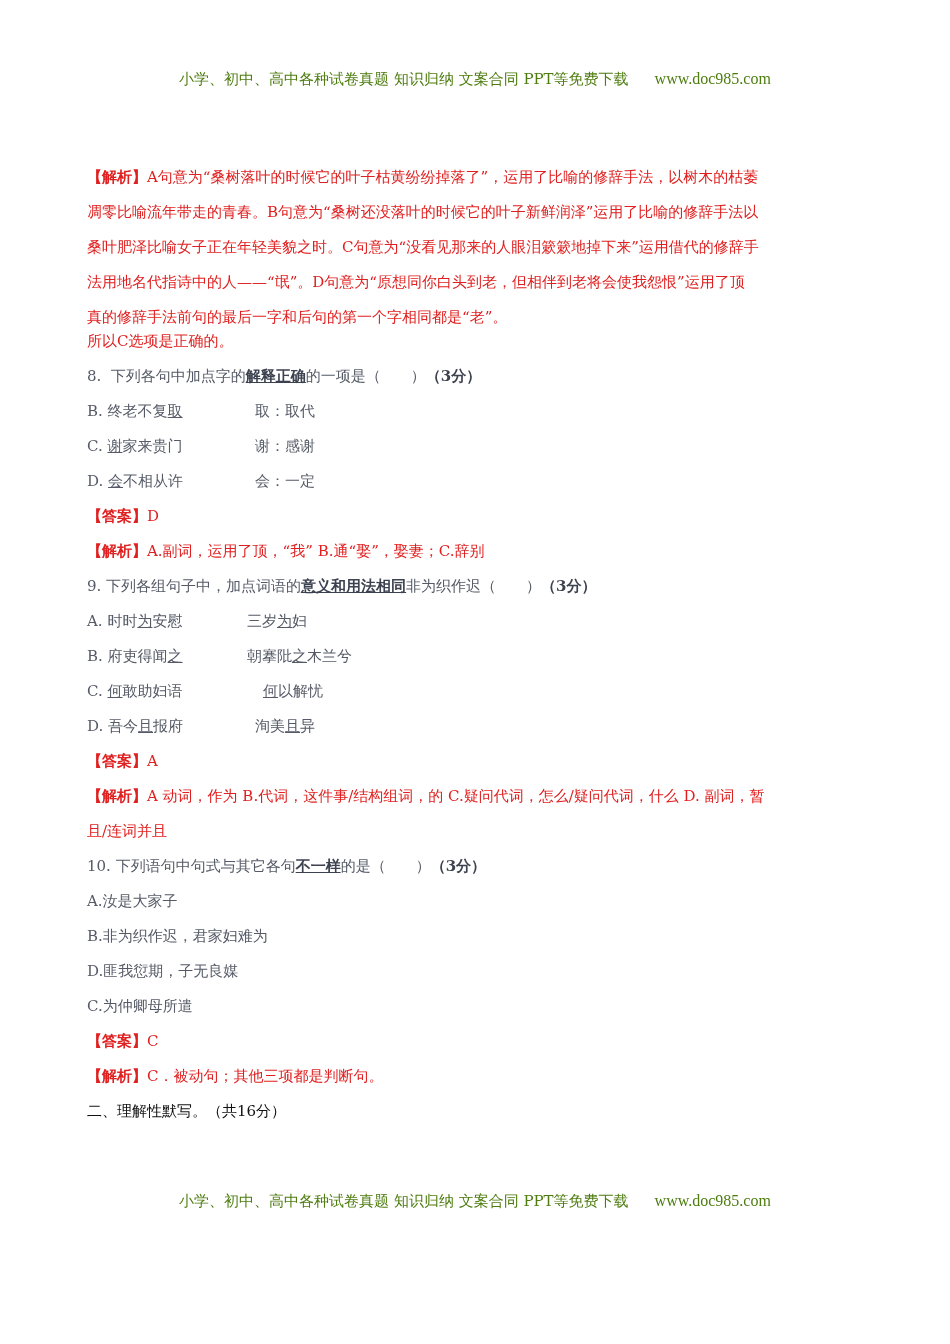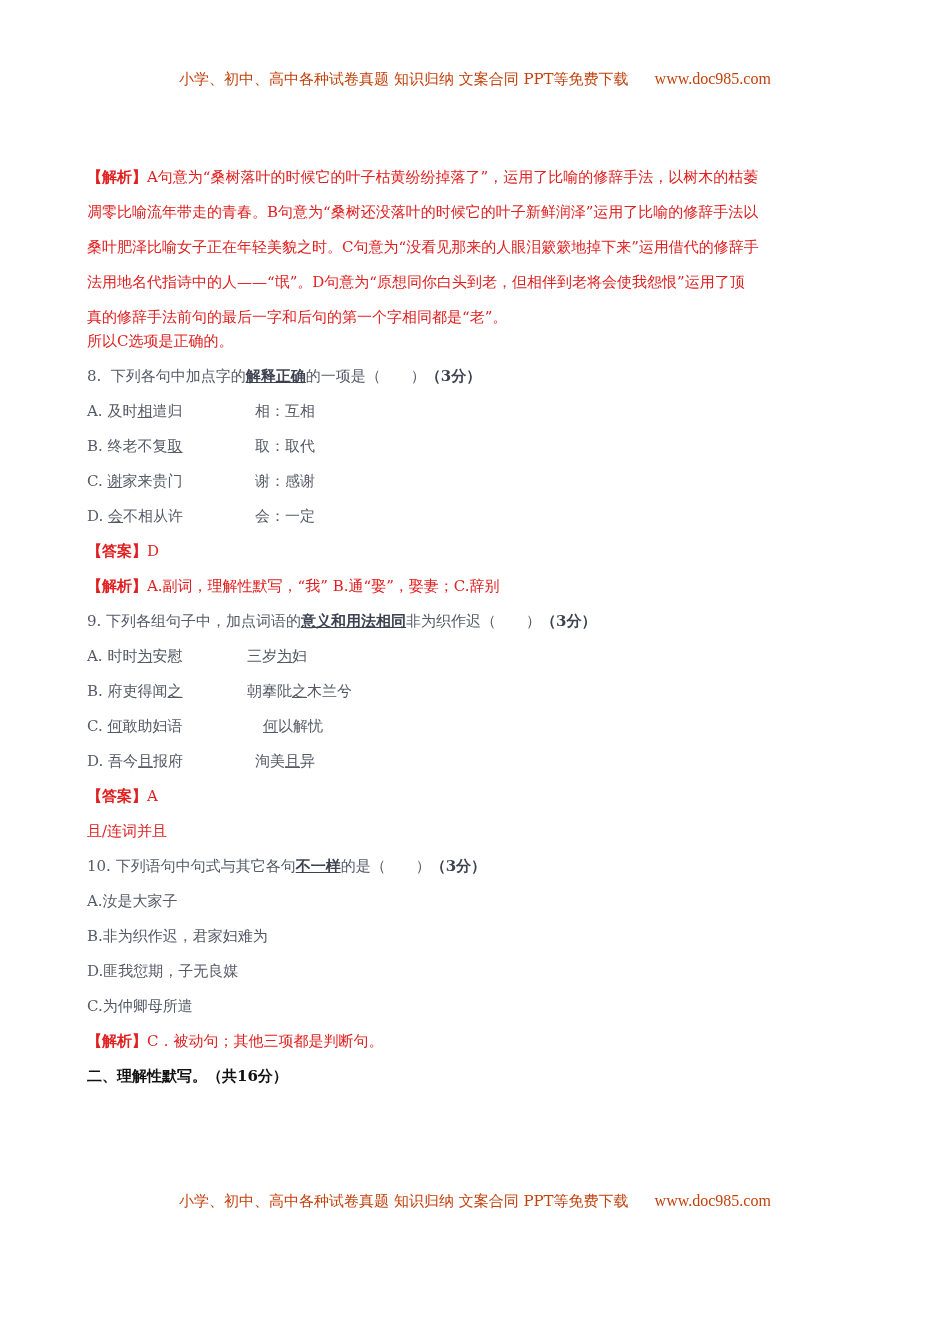--- a/index.html
+++ b/index.html
@@ -1,35 +1,35 @@
 <!DOCTYPE html>
 <html><head>
 <meta charset="utf-8">
 <style>
   html, body { margin: 0; padding: 0; background: #ffffff; }
   body { width: 950px; height: 1344px; position: relative; overflow: hidden;
          font-family: "DejaVu Serif", "Liberation Serif", serif; color: #4a4a4a; }
   .header, .footer { position: absolute; left: 0; width: 950px; text-align: center;
-         font-size: 15px; color: #c2410c; font-family: "DejaVu Serif", "Liberation Serif", serif; }
+         font-size: 15px; color: #4d7c0f; font-family: "DejaVu Serif", "Liberation Serif", serif; }
   .header { top: 70px; }
   .footer { top: 1192px; }
   .hf-url { margin-left: 26px; font-family: "Liberation Serif", serif; font-size: 16px; }
   .content { position: absolute; left: 87px; top: 160px; width: 778px; }
   .line { font-size: 15px; height: 35px; line-height: 24px; white-space: nowrap; }
   .red { color: #e02020; }
   .bracket { font-weight: bold; color: #e02020; }
   .q { color: #555a66; }
   .q .emph { font-weight: bold; text-decoration: underline; color: #3c4250; }
   .q .score { font-weight: bold; color: #3c4250; }
   .ul { text-decoration: underline; }
   .opt { display: inline-block; }
   .optA { width: 168px; }
   .optB { width: 160px; }
   .para { font-size: 15px; line-height: 35px; }
-  .section { font-weight: bold; color: #111; font-size: 15px; }
+  .section { font-weight: normal; color: #111; font-size: 15px; }
 </style>
 </head>
 <body>
 
 <div class="header">
   <span>小学、初中、高中各种试卷真题 知识归纳 文案合同 PPT等免费下载</span><span class="hf-url">www.doc985.com</span>
 </div>
 
 <div class="content">
 
@@ -40,65 +40,68 @@
     <div>法用地名代指诗中的人——“氓”。D句意为“原想同你白头到老，但相伴到老将会使我怨恨”运用了顶</div>
     <div>真的修辞手法前句的最后一字和后句的第一个字相同都是“老”。</div>
   </div>
   <div class="line red" style="margin-top:-6px;">所以C选项是正确的。</div>
 
   <div class="line q">
     <span>8.</span>&nbsp;
     <span>下列各句中加点字的</span><span class="emph">解释正确</span><span>的一项是（　　）</span><span class="score">（3分）</span>
   </div>
   <div class="line q">
-    <span class="opt optA"><span>A.</span>&nbsp;<span>及时</span><span class="ul">相</span><span>遣归</span></span><span>相：互相</span>
-  </div>
-  <div class="line q">
     <span class="opt optA"><span>B.</span>&nbsp;<span>终老不复</span><span class="ul">取</span><span></span></span><span>取：取代</span>
   </div>
   <div class="line q">
     <span class="opt optA"><span>C.</span>&nbsp;<span></span><span class="ul">谢</span><span>家来贵门</span></span><span>谢：感谢</span>
   </div>
   <div class="line q">
     <span class="opt optA"><span>D.</span>&nbsp;<span></span><span class="ul">会</span><span>不相从许</span></span><span>会：一定</span>
   </div>
   <div class="line red">
     <span class="bracket">【答案】</span><span>D</span>
   </div>
   <div class="line red">
-    <span class="bracket">【解析】</span><span>A.副词，理解性默写，“我” B.通“娶”，娶妻；C.辞别</span>
+    <span class="bracket">【解析】</span><span>A.副词，运用了顶，“我” B.通“娶”，娶妻；C.辞别</span>
   </div>
 
   <div class="line q">
     <span>9.</span>&nbsp;<span>下列各组句子中，加点词语的</span><span class="emph">意义和用法相同</span><span>非为织作迟（　　）</span><span class="score">（3分）</span>
   </div>
   <div class="line q">
     <span class="opt optB"><span>A.</span>&nbsp;<span>时时</span><span class="ul">为</span><span>安慰</span></span><span>三岁</span><span class="ul">为</span><span>妇</span>
   </div>
   <div class="line q">
     <span class="opt optB"><span>B.</span>&nbsp;<span>府吏得闻</span><span class="ul">之</span><span></span></span><span>朝搴阰</span><span class="ul">之</span><span>木兰兮</span>
   </div>
   <div class="line q">
     <span class="opt optB" style="width:176px;"><span>C.</span>&nbsp;<span></span><span class="ul">何</span><span>敢助妇语</span></span><span></span><span class="ul">何</span><span>以解忧</span>
   </div>
   <div class="line q">
     <span class="opt optB" style="width:168px;"><span>D.</span>&nbsp;<span>吾今</span><span class="ul">且</span><span>报府</span></span><span>洵美</span><span class="ul">且</span><span>异</span>
   </div>
   <div class="line red">
     <span class="bracket">【答案】</span><span>A</span>
   </div>
+  <div class="line red">
+    <span class="bracket">【解析】</span><span>A 动词，作为 B.代词，这件事/结构组词，的 C.疑问代词，怎么/疑问代词，什么 D. 副词，暂</span>
+  </div>
   <div class="line red">且/连词并且</div>
 
   <div class="line q">
     <span>10.</span>&nbsp;<span>下列语句中句式与其它各句</span><span class="emph">不一样</span><span>的是（　　）</span><span class="score">（3分）</span>
   </div>
   <div class="line q">A.汝是大家子</div>
   <div class="line q">B.非为织作迟，君家妇难为</div>
   <div class="line q">D.匪我愆期，子无良媒</div>
   <div class="line q">C.为仲卿母所遣</div>
+  <div class="line red">
+    <span class="bracket">【答案】</span><span>C</span>
+  </div>
   <div class="line red">
     <span class="bracket">【解析】</span><span>C．被动句；其他三项都是判断句。</span>
   </div>
 
   <div class="line section">二、理解性默写。（共16分）</div>
 </div>
 
 <div class="footer">
   <span>小学、初中、高中各种试卷真题 知识归纳 文案合同 PPT等免费下载</span><span class="hf-url">www.doc985.com</span>
 </div>

